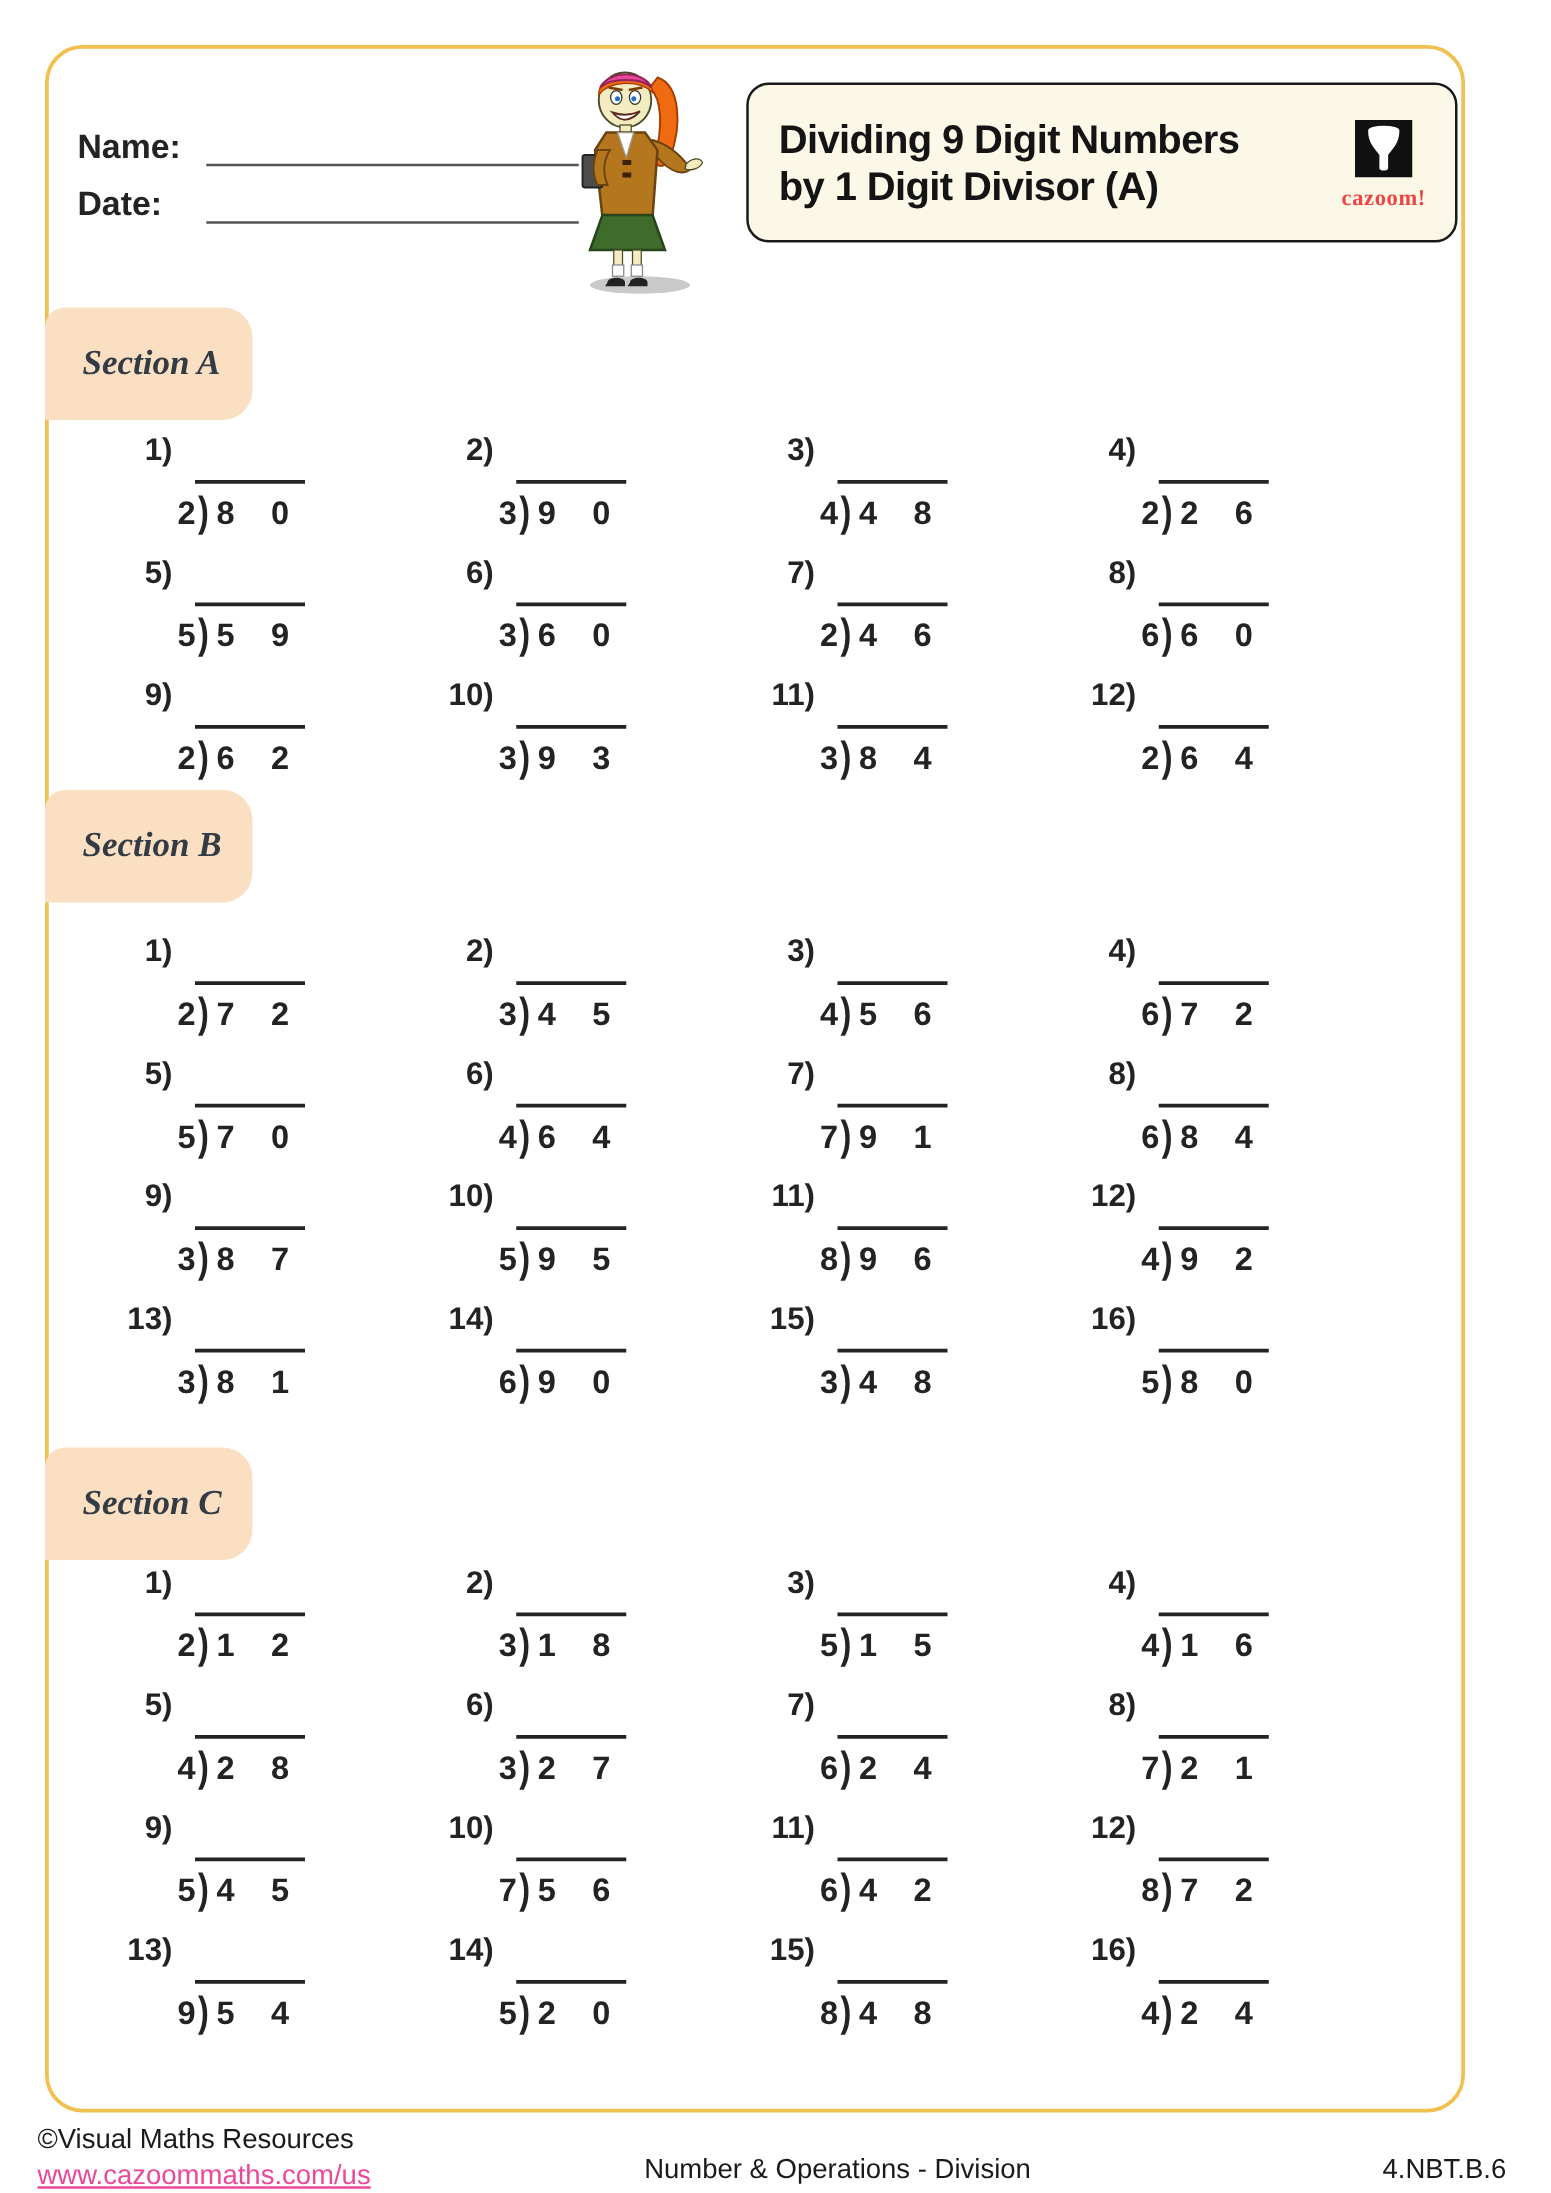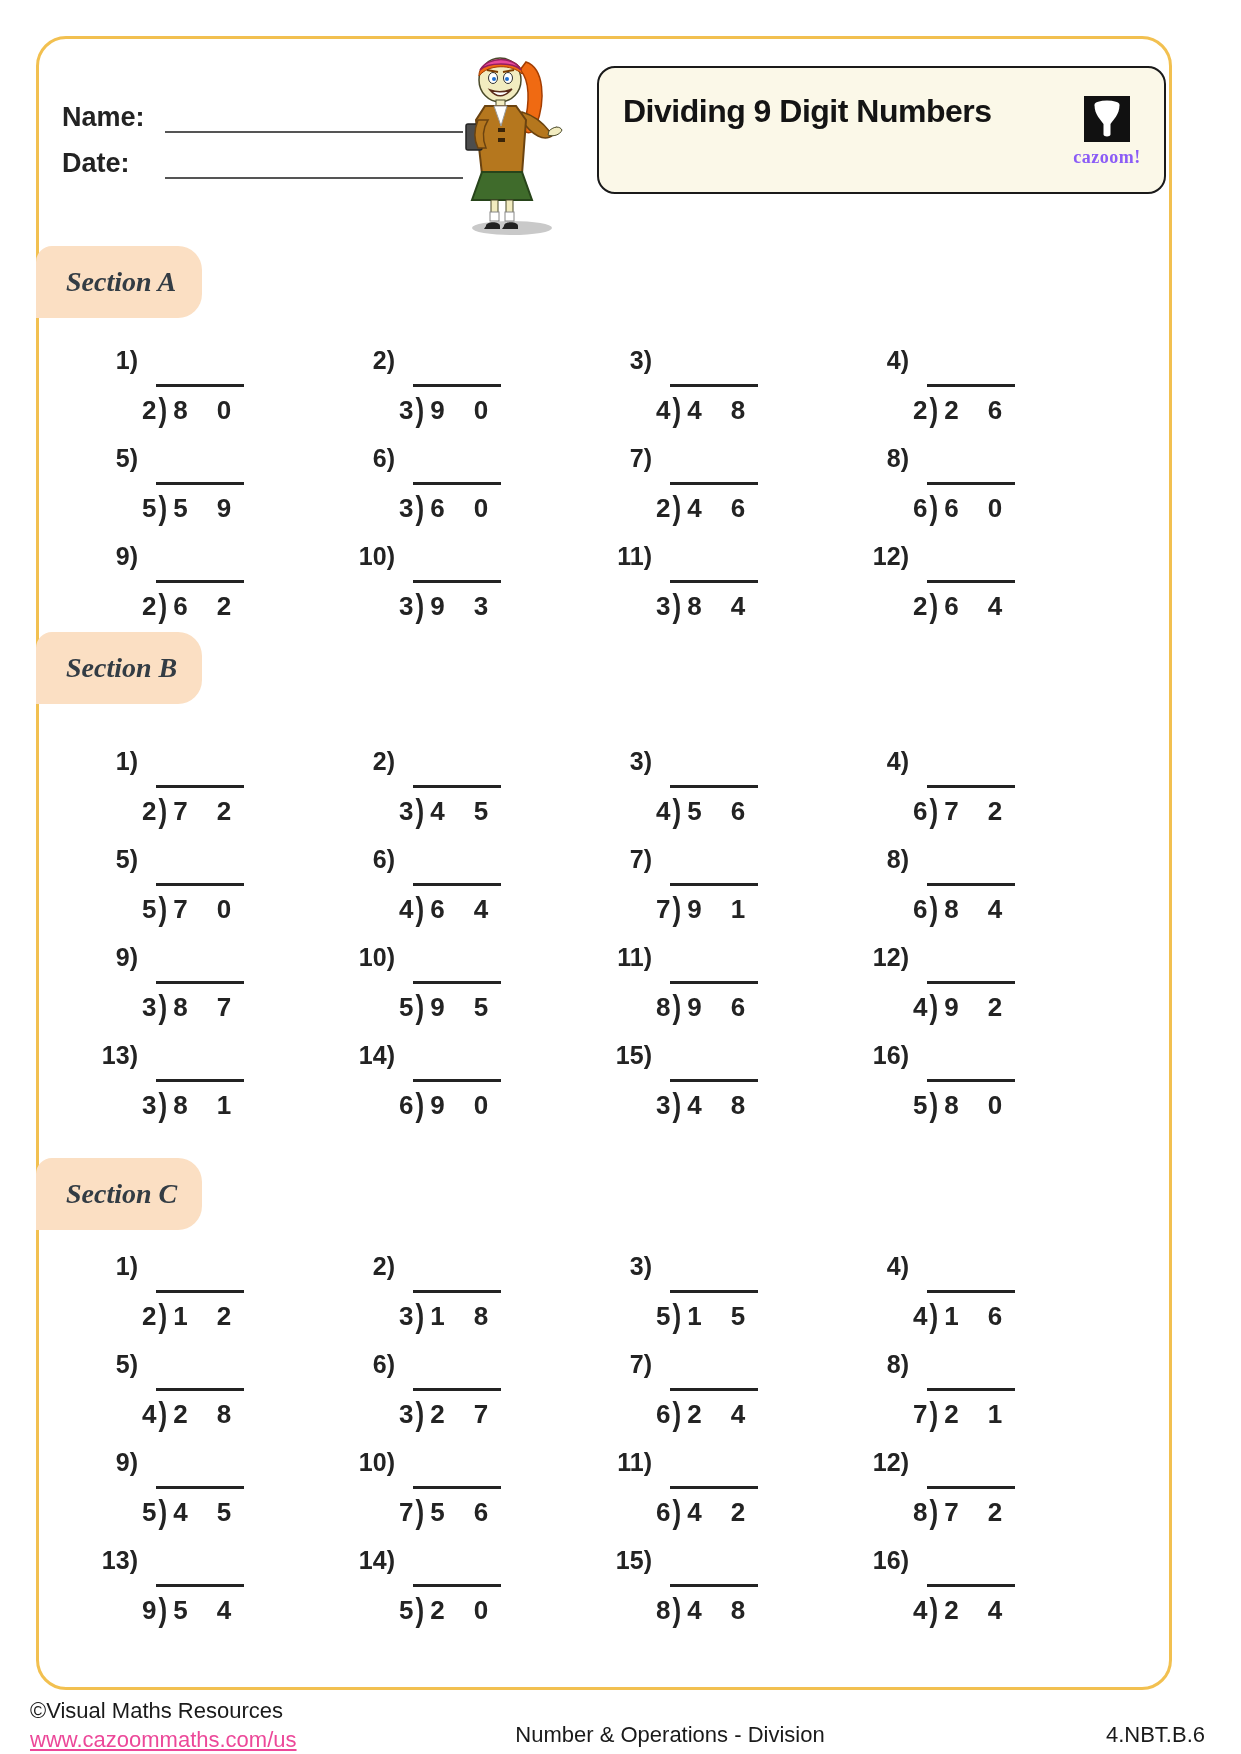--- a/index.html
+++ b/index.html
@@ -18,24 +18,24 @@
   .fill-line{position:absolute;height:0;border-bottom:2px solid #555;}
   #name-line{left:165px;top:131px;width:298px;}
   #date-line{left:165px;top:177px;width:298px;}
   #girl{position:absolute;left:438px;top:40px;}
   .title-box{
     position:absolute;left:597px;top:66px;width:569px;height:128px;
     background:#FBF8E8;border:2px solid #1a1a1a;border-radius:18px;box-sizing:border-box;
   }
   .title-text{position:absolute;left:24px;top:24px;font-weight:bold;font-size:32px;line-height:38px;color:#141414;letter-spacing:-0.5px;}
   .logo{position:absolute;right:14px;top:28px;width:86px;text-align:center;}
-  .logo-text{font-family:"Liberation Serif", serif;font-weight:bold;font-size:18px;color:#8b5cf6;margin-top:1px;letter-spacing:0.5px;}
+  .logo-text{font-family:"Liberation Serif", serif;font-weight:bold;font-size:18px;color:#ef4444;margin-top:1px;letter-spacing:0.5px;}
   
   .section-label{
-    position:absolute;left:36px;width:166px;height:72px;background:#FBDFC3;
+    position:absolute;left:36px;width:166px;height:90px;background:#FBDFC3;
     border-radius:16px 24px 24px 0;display:flex;align-items:center;box-sizing:border-box;
     padding-left:30px;font-family:"Liberation Serif", serif;font-style:italic;
     font-weight:bold;font-size:28px;color:#333C44;z-index:2;
   }
   #label-a{top:246px;} #label-b{top:632px;} #label-c{top:1158px;}
   .problem-grid{
     position:absolute;left:80px;width:1030px;display:grid;
     grid-template-columns:repeat(4,257px);grid-auto-rows:98px;
   }
   #grid-a{top:346px;} #grid-b{top:747px;} #grid-c{top:1252px;}
@@ -88,20 +88,21 @@
     <rect x="68" y="160" width="7" height="16" fill="#f2ecc0" stroke="#4a4a2a" stroke-width="1"></rect>
     <rect x="52" y="172" width="9" height="9" fill="#fff" stroke="#888" stroke-width="1"></rect>
     <rect x="67" y="172" width="9" height="9" fill="#fff" stroke="#888" stroke-width="1"></rect>
     <path d="M48,186 C48,181 62,181 62,186 L62,189 L46,189 Z" fill="#222"></path>
     <path d="M66,186 C66,181 80,181 80,186 L80,189 L64,189 Z" fill="#222"></path>
   </svg>
 
   <div class="title-box">
     <div class="title-text">
       <div>Dividing 9 Digit Numbers</div>
+      <div>by 1 Digit Divisor (A)</div>
     </div>
     <div class="logo">
       <svg viewBox="0 0 46 46" width="46" height="46">
         <rect width="46" height="46" fill="#111"></rect>
         <ellipse cx="23" cy="8.5" rx="12.5" ry="4" fill="#fff"></ellipse>
         <path d="M10.5,9 C10.5,19 17,24 19.5,28 L19.5,38.5 C19.5,41 26.5,41 26.5,38.5 L26.5,28 C29,24 35.5,19 35.5,9 Z" fill="#fff"></path>
       </svg>
       <div class="logo-text">cazoom!</div>
     </div>
   </div>

